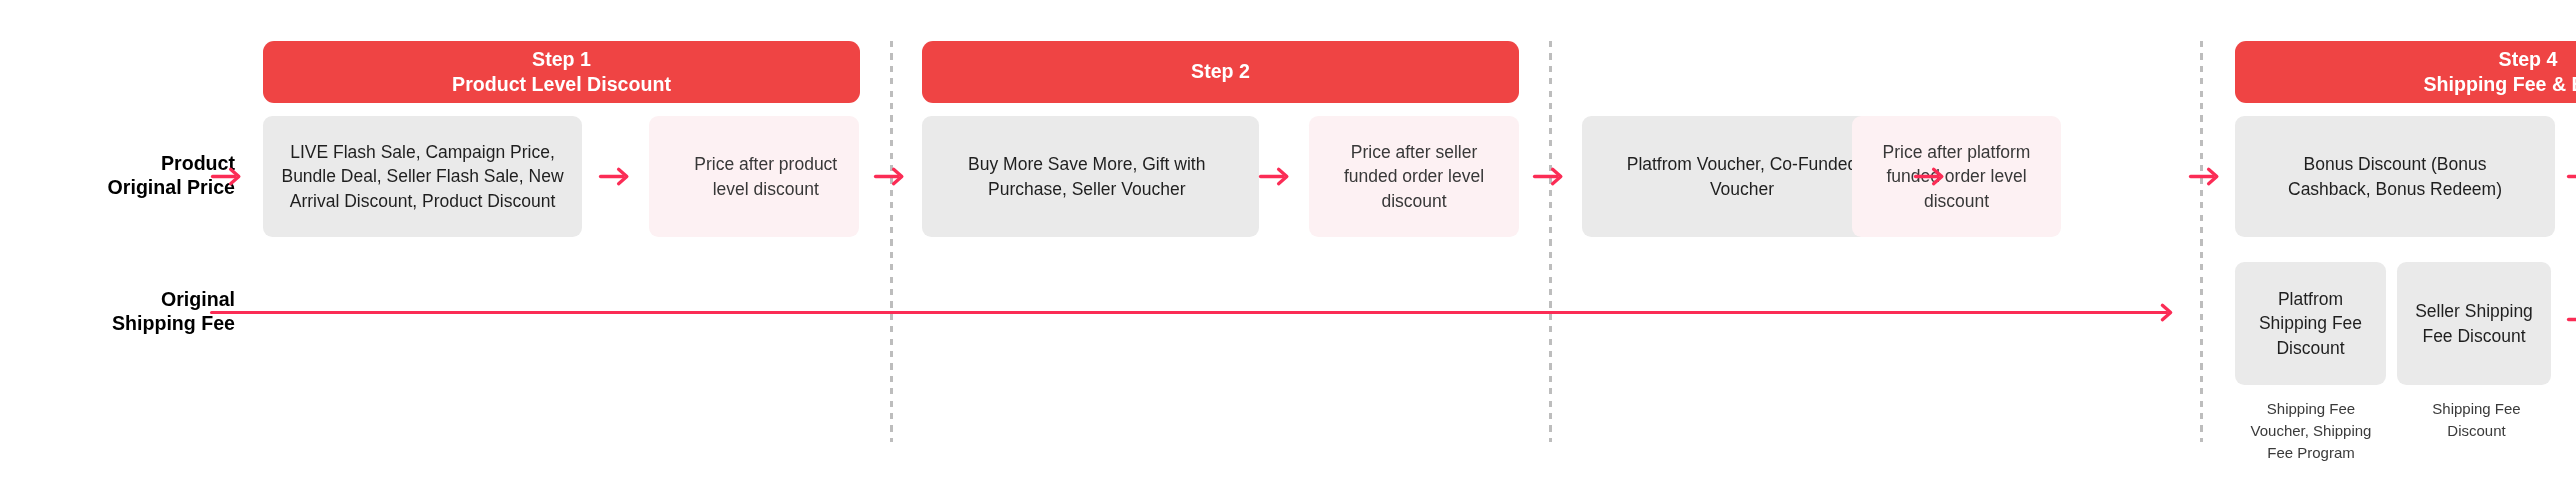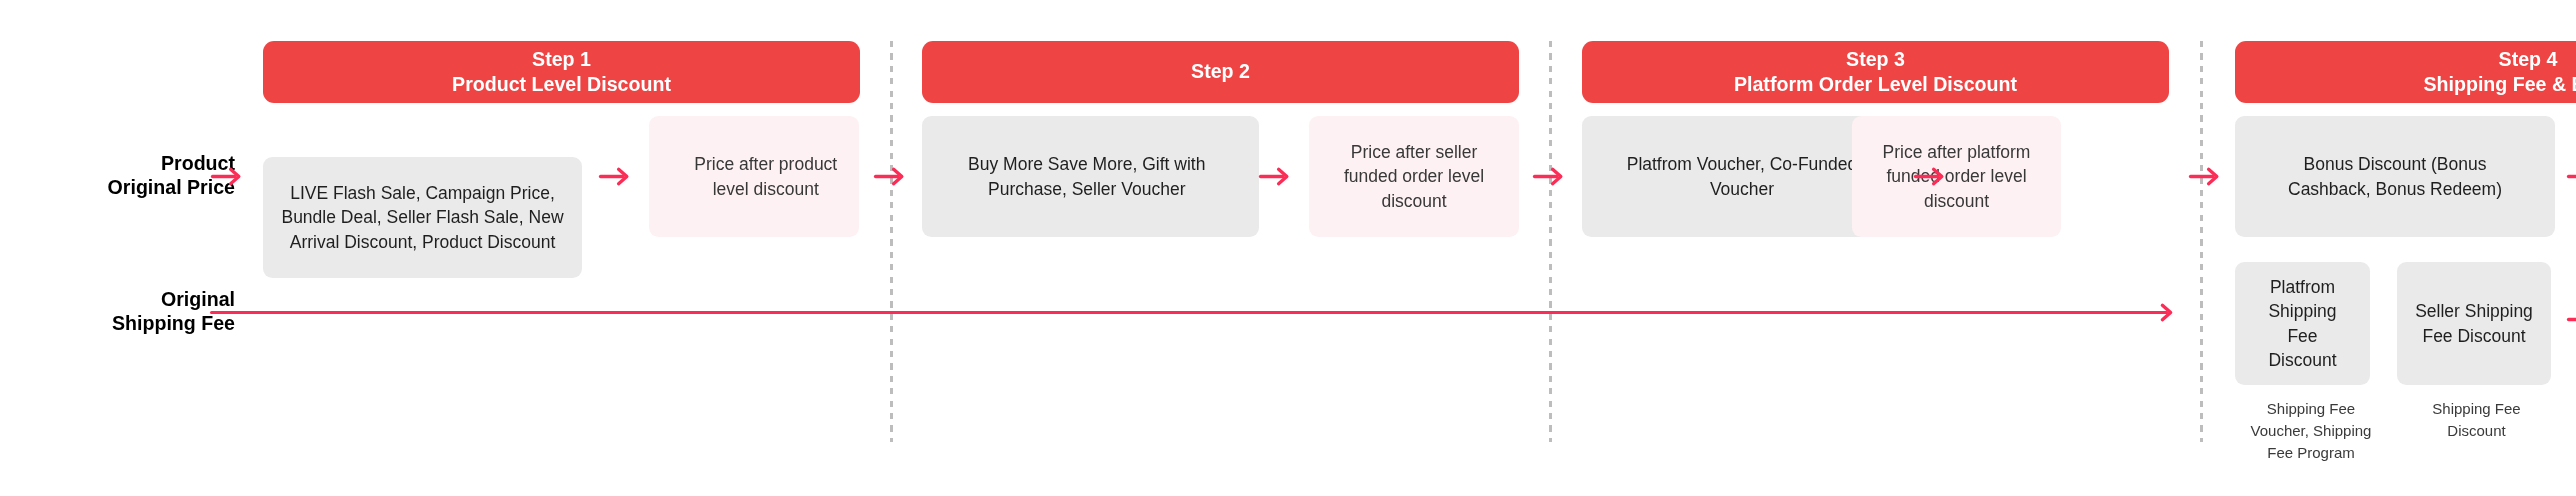--- a/index.html
+++ b/index.html
@@ -60,57 +60,53 @@
   </div>
 
   <div class="divider" style="left:890px;"></div>
   <div class="divider" style="left:1549px;"></div>
   <div class="divider" style="left:2200px;"></div>
 
   <div class="step-header" style="left:263px;width:597px;">
     <div class="t">Step 1</div>
     <div class="t">Product Level Discount</div>
   </div>
-  <div class="box gray row1 pad-std" style="left:263px;width:319px;margin-top:41px;">
+  <div class="box gray row1 pad-std" style="left:263px;width:319px;">
     <span>LIVE Flash Sale, Campaign Price, Bundle Deal, Seller Flash Sale, New Arrival Discount, Product Discount</span>
   </div>
   <div class="box pink row1 pad-std" style="left:649px;width:210px;padding-left:39px;">
     <span>Price after product level discount</span>
   </div>
 
   <div class="step-header" style="left:922px;width:597px;">
     <div class="t">Step 2</div>
   </div>
   <div class="box gray row1 pad-std" style="left:922px;width:337px;padding-left:8px;">
     <span>Buy More Save More, Gift with Purchase, Seller Voucher</span>
   </div>
   <div class="box pink row1 pad-std" style="left:1309px;width:210px;">
     <span>Price after seller funded order level discount</span>
   </div>
 
-  <div class="step-header" style="left:1582px;width:587px;">
-    <div class="t">Step 3</div>
-    <div class="t">Platform Order Level Discount</div>
-  </div>
   <div class="box gray row1 pad-std" style="left:1582px;width:320px;">
     <span>Platfrom Voucher, Co-Funded Voucher</span>
   </div>
   <div class="box pink row1 pad-std" style="left:1852px;width:209px;">
     <span>Price after platform funded order level discount</span>
   </div>
 
   <div class="step-header" style="left:2235px;width:586px;">
     <div class="t">Step 4</div>
     <div class="t">Shipping Fee &amp; Bonus</div>
   </div>
   <div class="box gray row1 pad-wide" style="left:2235px;width:320px;">
     <span>Bonus Discount (Bonus Cashback, Bonus Redeem)</span>
   </div>
 
-  <div class="box gray row2 pad-narrow" style="left:2235px;width:135px;">
+  <div class="box gray row2 pad-narrow" style="left:2235px;width:151px;">
     <span>Platfrom Shipping Fee Discount</span>
   </div>
   <div class="box gray row2 pad-narrow" style="left:2397px;width:154px;">
     <span>Seller Shipping Fee Discount</span>
   </div>
 
   <div class="caption" style="left:2244px;width:134px;">Shipping Fee Voucher, Shipping Fee Program</div>
   <div class="caption" style="left:2425px;width:103px;">Shipping Fee Discount</div>
 
   <svg class="arrow" style="left:211px;top:165px;" width="33" height="23" viewBox="0 0 64 44">

